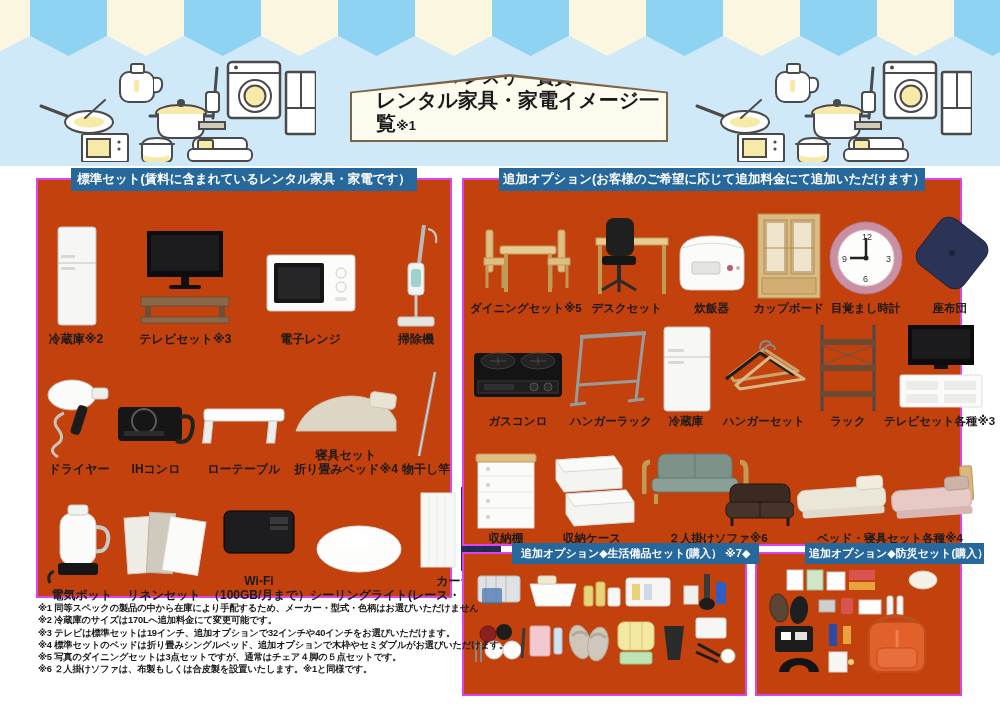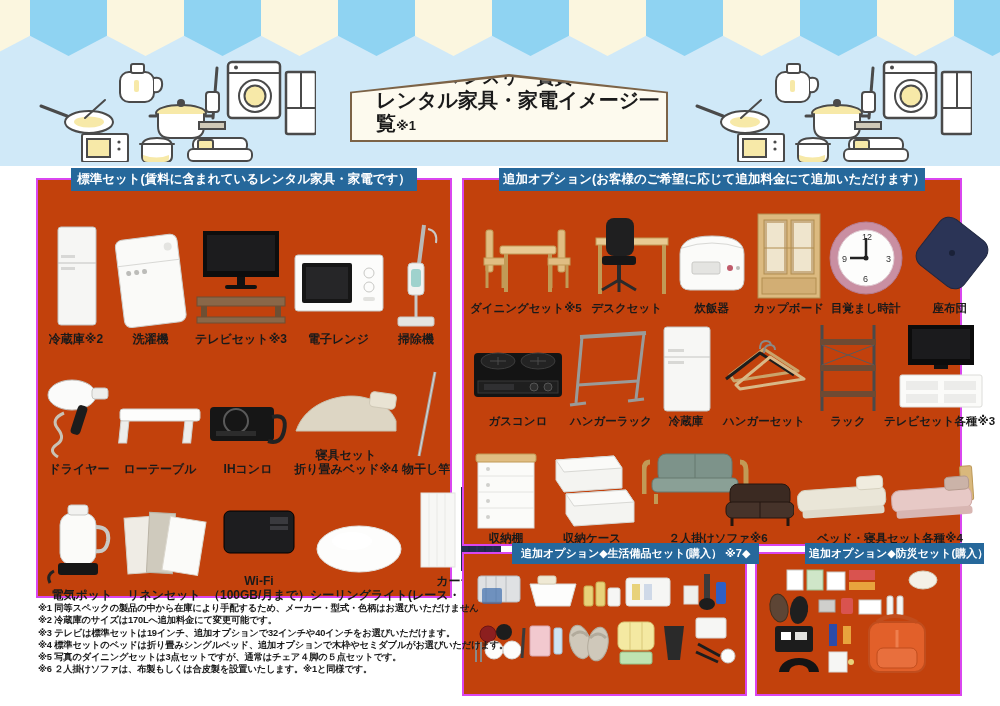--- a/index.html
+++ b/index.html
@@ -178,35 +178,20 @@
               <rect x="14" y="6" width="38" height="98" rx="3" fill="#f6f6f4" stroke="#c2c2c0"></rect>
               <line x1="14" y1="42" x2="52" y2="42" stroke="#c2c2c0"></line>
               <rect x="17" y="34" width="14" height="3" fill="#d8d8d6"></rect>
               <rect x="17" y="46" width="14" height="3" fill="#d8d8d6"></rect>
             </svg>
         </span>
         <span class="lab">冷蔵庫※2</span>
       </div>
       <div class="cell">
         <span class="ill">
-          <svg width="82" height="110">
-              <g transform="rotate(-7 40 60)">
-                <rect x="10" y="14" width="62" height="88" rx="7" fill="#fafaf8" stroke="#cfcfcc"></rect>
-                <line x1="10" y1="40" x2="72" y2="40" stroke="#d8d8d5"></line>
-                <circle cx="20" cy="48" r="2.5" fill="#bcbcb9"></circle>
-                <circle cx="28" cy="48" r="2.5" fill="#bcbcb9"></circle>
-                <circle cx="36" cy="48" r="2.5" fill="#bcbcb9"></circle>
-                <circle cx="62" cy="26" r="4" fill="#e4e4e1"></circle>
-              </g>
-            </svg>
-        </span>
-        <span class="lab">洗濯機</span>
-      </div>
-      <div class="cell">
-        <span class="ill">
           <svg width="96" height="110">
               <rect x="10" y="8" width="76" height="46" fill="#0d0d0d"></rect>
               <rect x="14" y="12" width="68" height="36" fill="#1c1c1e"></rect>
               <rect x="44" y="54" width="8" height="8" fill="#111"></rect>
               <rect x="32" y="62" width="32" height="4" rx="2" fill="#111"></rect>
               <rect x="4" y="74" width="88" height="9" fill="#8a6748" stroke="#6e4f33"></rect>
               <rect x="8" y="83" width="6" height="16" fill="#6e4f33"></rect>
               <rect x="82" y="83" width="6" height="16" fill="#6e4f33"></rect>
               <rect x="4" y="94" width="88" height="6" fill="#8a6748" stroke="#6e4f33"></rect>
             </svg>
@@ -248,38 +233,38 @@
               <ellipse cx="28" cy="22" rx="24" ry="15" fill="#fbfbfa" stroke="#c5c5c2"></ellipse>
               <rect x="48" y="15" width="16" height="11" rx="3" fill="#eeeeec" stroke="#c5c5c2"></rect>
               <rect x="30" y="32" width="10" height="30" rx="4" fill="#1c1c1c" transform="rotate(18 35 47)"></rect>
               <path d="M20,40 q-14,6 -6,16 q8,10 -2,16 q-8,6 2,12" fill="none" stroke="#c9c2b5" stroke-width="3"></path>
             </svg>
         </span>
         <span class="lab">ドライヤー</span>
       </div>
       <div class="cell">
         <span class="ill">
-          <svg width="92" height="90">
-              <rect x="6" y="36" width="80" height="12" rx="3" fill="#fdfdfc" stroke="#cfcfcc"></rect>
-              <rect x="12" y="48" width="8" height="22" fill="#ededeb" stroke="#cfcfcc" transform="skewX(-6)"></rect>
-              <rect x="76" y="48" width="8" height="22" fill="#ededeb" stroke="#cfcfcc" transform="skewX(-6)"></rect>
-            </svg>
-        </span>
-        <span class="lab">ローテーブル</span>
-      </div>
-      <div class="cell">
-        <span class="ill">
           <svg width="84" height="90">
               <rect x="4" y="34" width="64" height="34" rx="4" fill="#161616"></rect>
               <circle cx="30" cy="48" r="12" fill="none" stroke="#5a5a5a" stroke-width="2"></circle>
               <rect x="10" y="58" width="40" height="5" fill="#2c2c2c"></rect>
               <path d="M66,44 q16,-4 12,14 q-3,14 -16,10" fill="none" stroke="#222" stroke-width="4"></path>
             </svg>
         </span>
         <span class="lab">IHコンロ</span>
+      </div>
+      <div class="cell">
+        <span class="ill">
+          <svg width="92" height="90">
+              <rect x="6" y="36" width="80" height="12" rx="3" fill="#fdfdfc" stroke="#cfcfcc"></rect>
+              <rect x="12" y="48" width="8" height="22" fill="#ededeb" stroke="#cfcfcc" transform="skewX(-6)"></rect>
+              <rect x="76" y="48" width="8" height="22" fill="#ededeb" stroke="#cfcfcc" transform="skewX(-6)"></rect>
+            </svg>
+        </span>
+        <span class="lab">ローテーブル</span>
       </div>
       <div class="cell">
         <span class="ill">
           <svg width="112" height="90">
               <path d="M6,72 C16,42 52,34 72,38 C92,42 102,52 106,62 L106,72 Z" fill="#ddd6c4" stroke="#c9c2ae"></path>
               <rect x="80" y="34" width="26" height="15" rx="4" fill="#e9e3d3" stroke="#cfc8b6" transform="rotate(8 93 41)"></rect>
             </svg>
         </span>
         <span class="lab">寝具セット</span>
         <span class="lab">折り畳みベッド※4</span>

